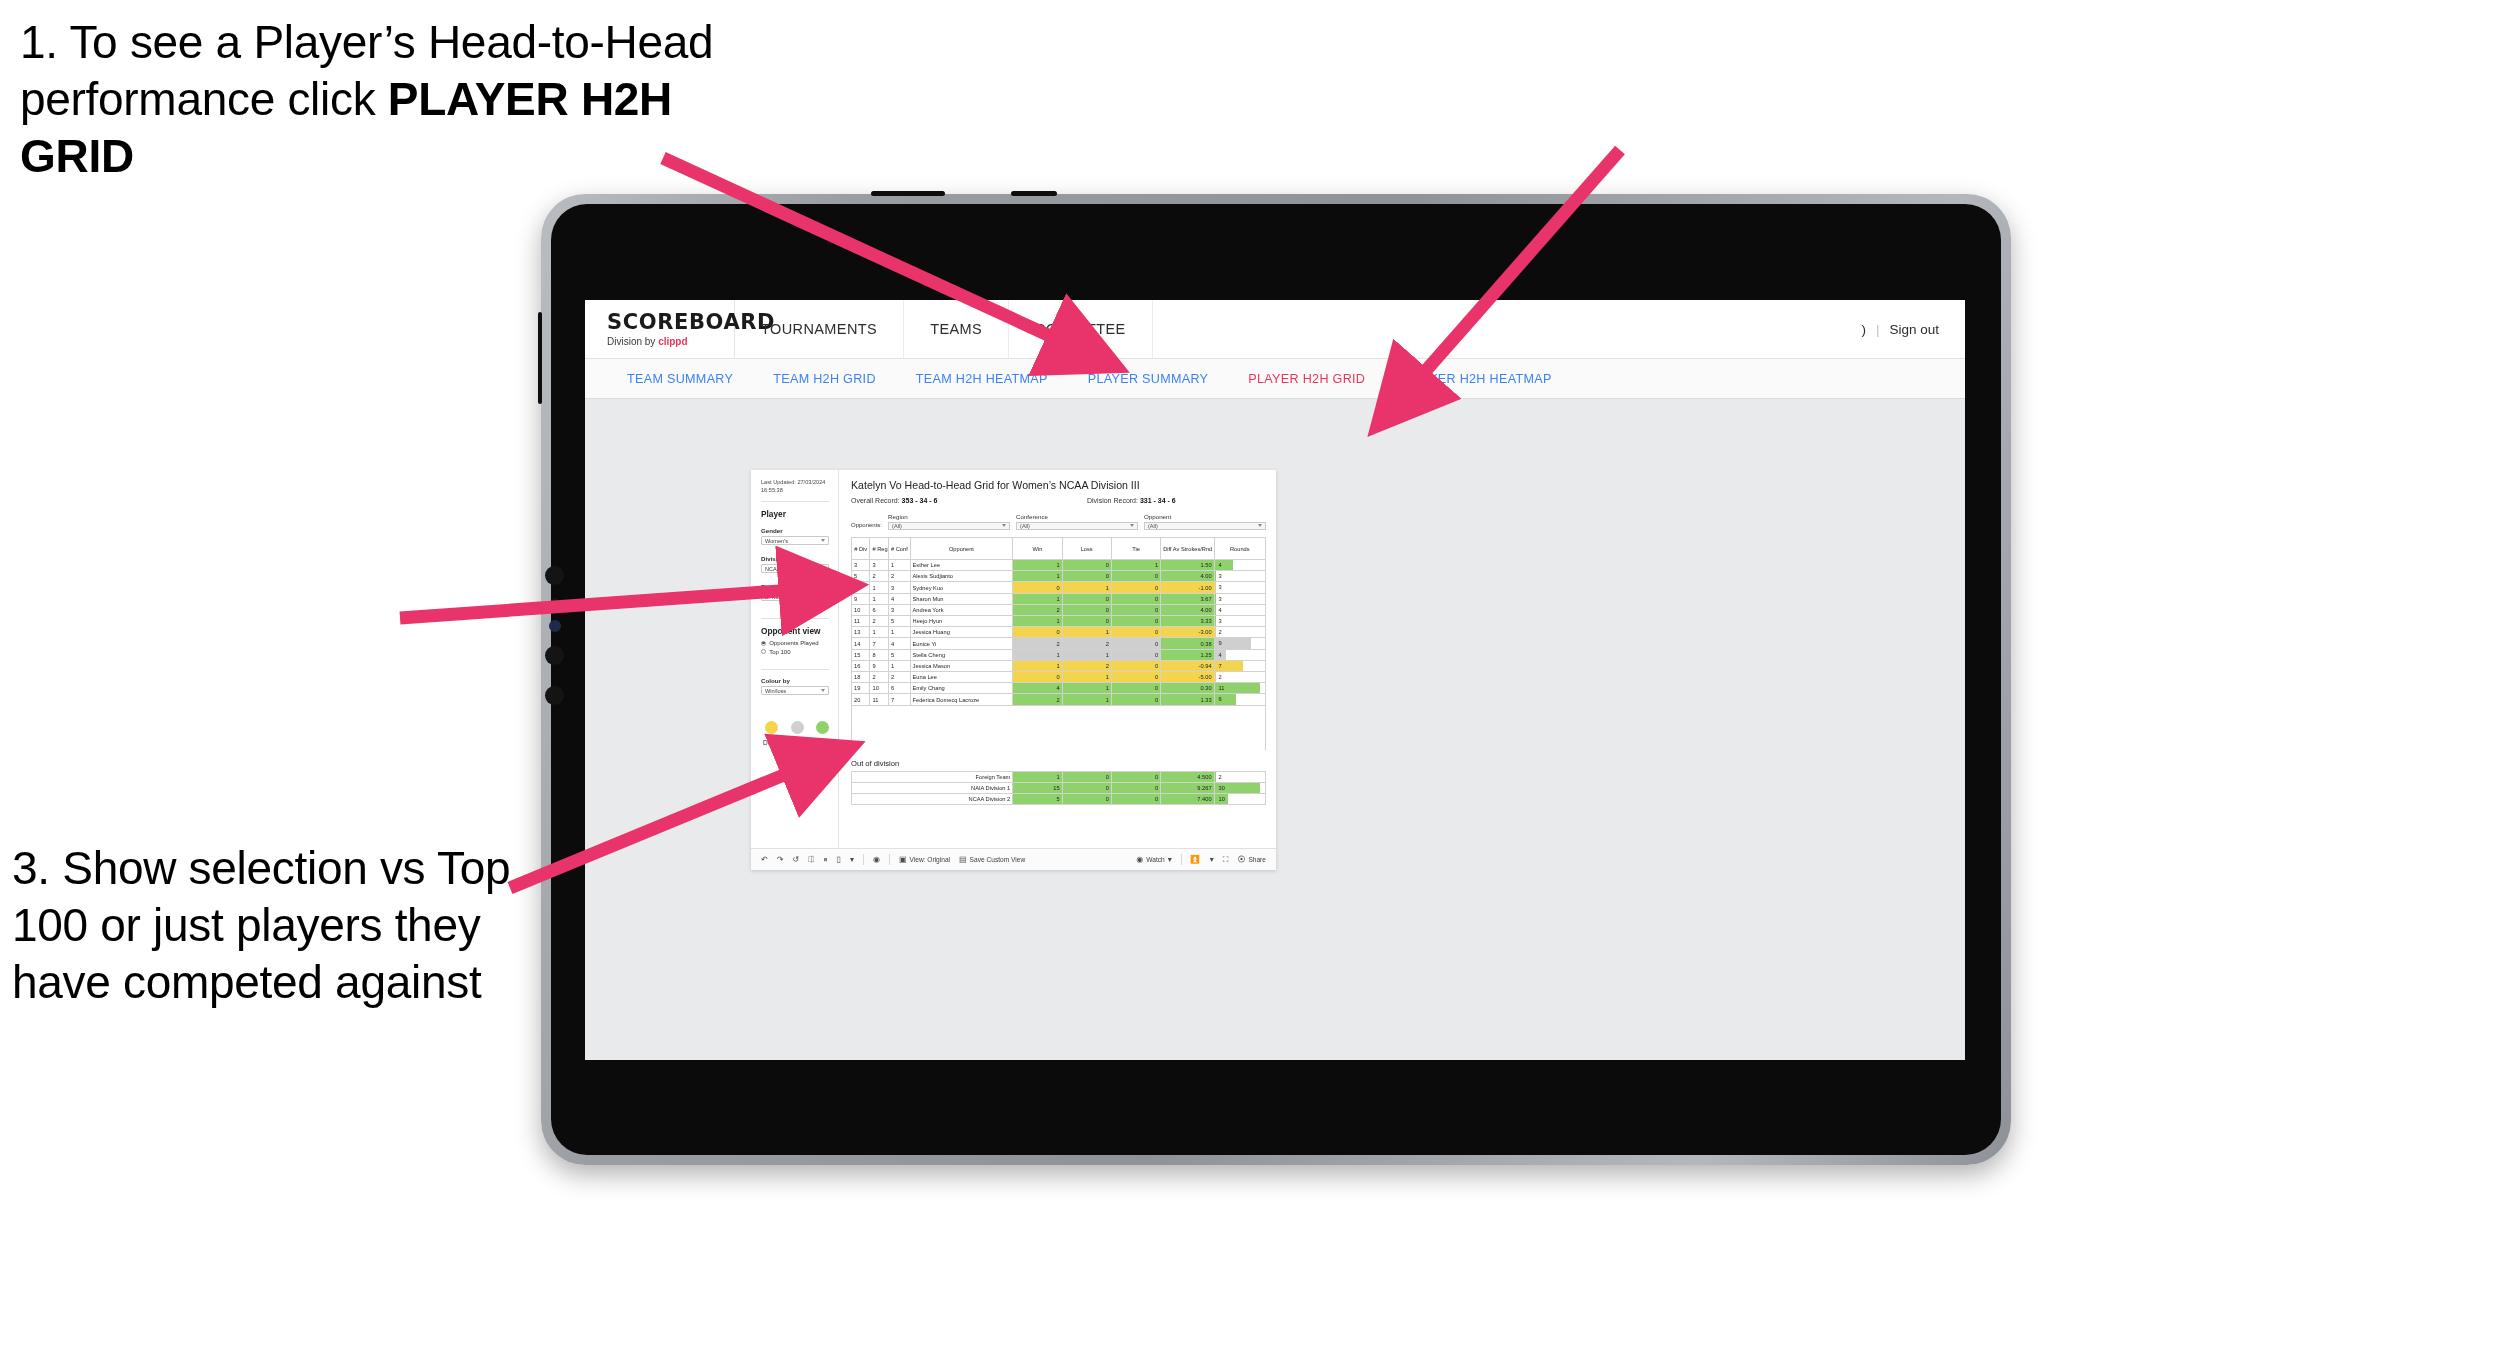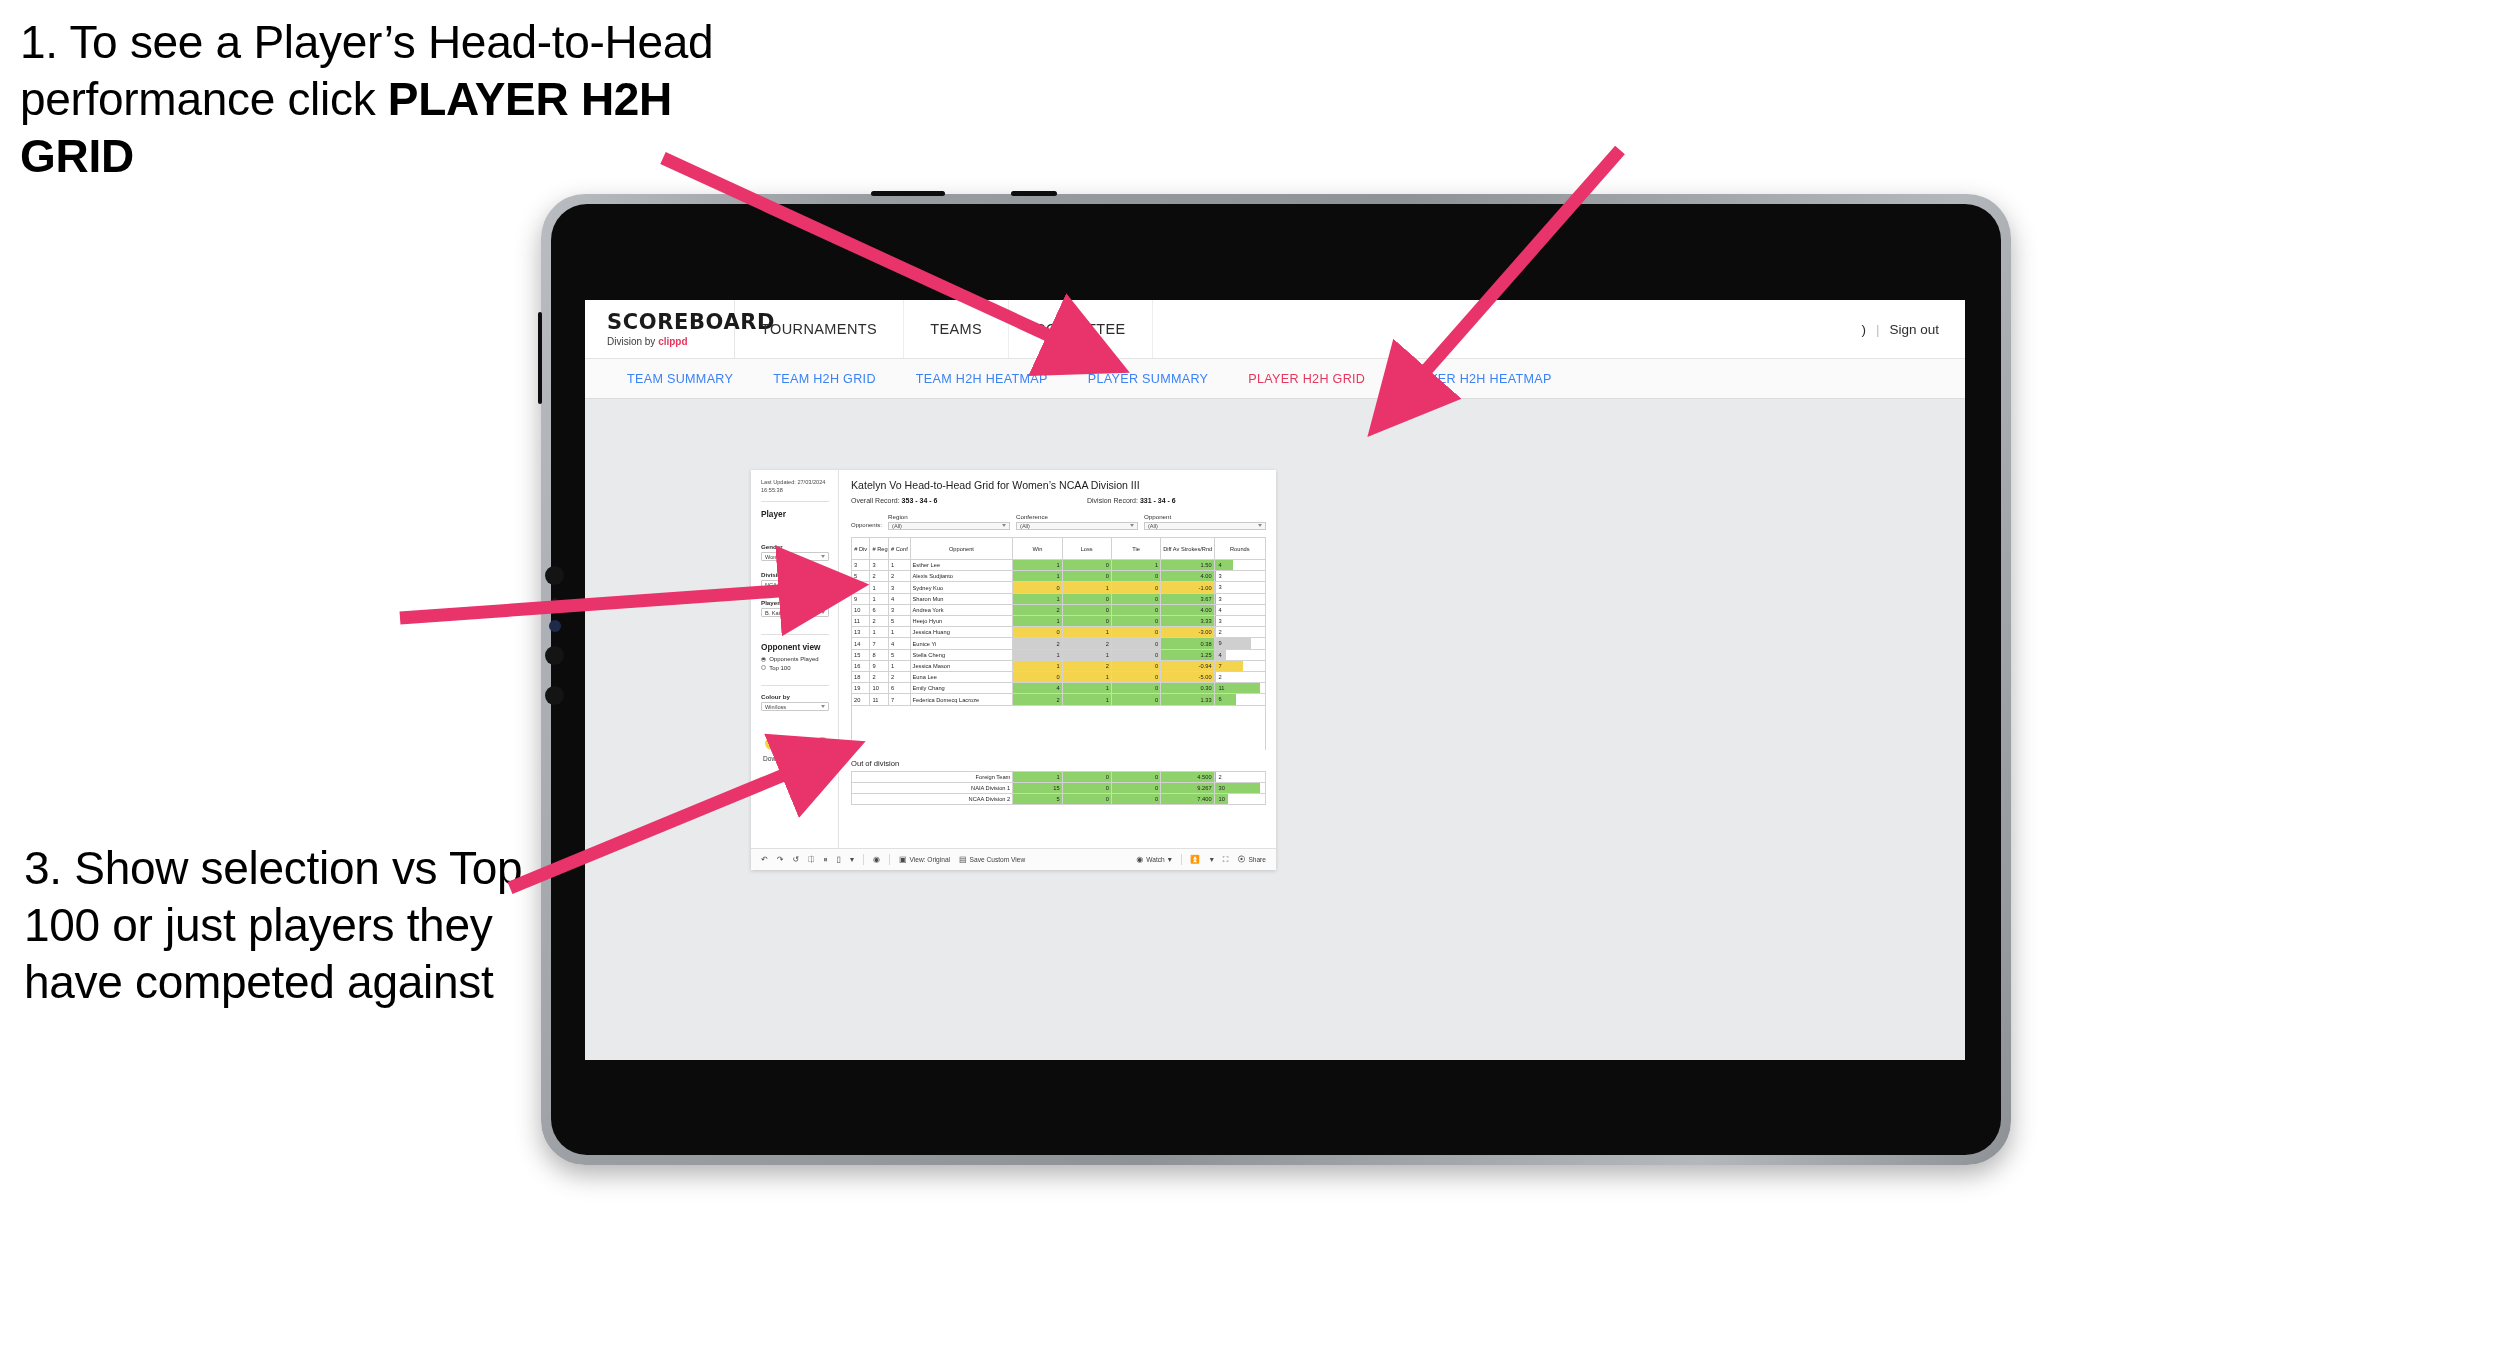--- a/index.html
+++ b/index.html
@@ -17,21 +17,21 @@
     color: #000;
     font-family: "Liberation Sans", sans-serif;
     font-weight: 400;
     line-height: 1.24;
     white-space: pre-line;
     letter-spacing: -0.3px;
   }
   .callout.bold-last b { font-weight: 700; }
   #callout-1 { left: 20px;  top: 14px;  width: 730px; font-size: 46px; }
   #callout-2 { left: 8px;   top: 510px; width: 520px; font-size: 46px; }
-  #callout-3 { left: 24px;   top: 840px; width: 540px; font-size: 46px; }
+  #callout-3 { left: 12px;   top: 840px; width: 540px; font-size: 46px; }
   #callout-4 { left: 1305px; top: 22px; width: 800px; font-size: 46px; }
 
   
   .arrow-svg { position:absolute; left:0; top:0; width:2512px; height:1352px; pointer-events:none; }
 
   
   #tablet {
     position: absolute;
     left: 541px; top: 194px;
     width: 1470px; height: 971px;
@@ -104,21 +104,21 @@
   }
   #viz-body { flex:1; display:flex; min-height:0; }
 
   
   #viz-side {
     width: 88px; padding: 9px 9px 0 10px; border-right:1px solid #e2e2e2;
     display:flex; flex-direction:column;
   }
   #last-updated { font-size:5.6px; color:#4a4a4a; line-height:1.35; }
   .side-rule { border-top:1px solid #e0e0e0; margin: 7px 0 7px 0; }
-  .side-h { font-size:8.3px; font-weight:700; color:#222; margin-bottom: 24px; }
+  .side-h { font-size:8.3px; font-weight:700; color:#222; margin-bottom: 8px; }
   .field-label { font-size:6.2px; font-weight:700; color:#2d2d2d; margin-bottom:2px; }
   .select {
     height: 9px; border:1px solid #c9c9c9; background:#fff; border-radius:1px;
     display:flex; align-items:center; padding: 0 3px;
     font-size: 5.6px; color:#3a3a3a; margin-bottom: 10px; position:relative;
   }
   .select .caret {
     margin-left:auto; width:0;height:0;
     border-left:2px solid transparent;border-right:2px solid transparent;
     border-top:3px solid #8a8a8a;

